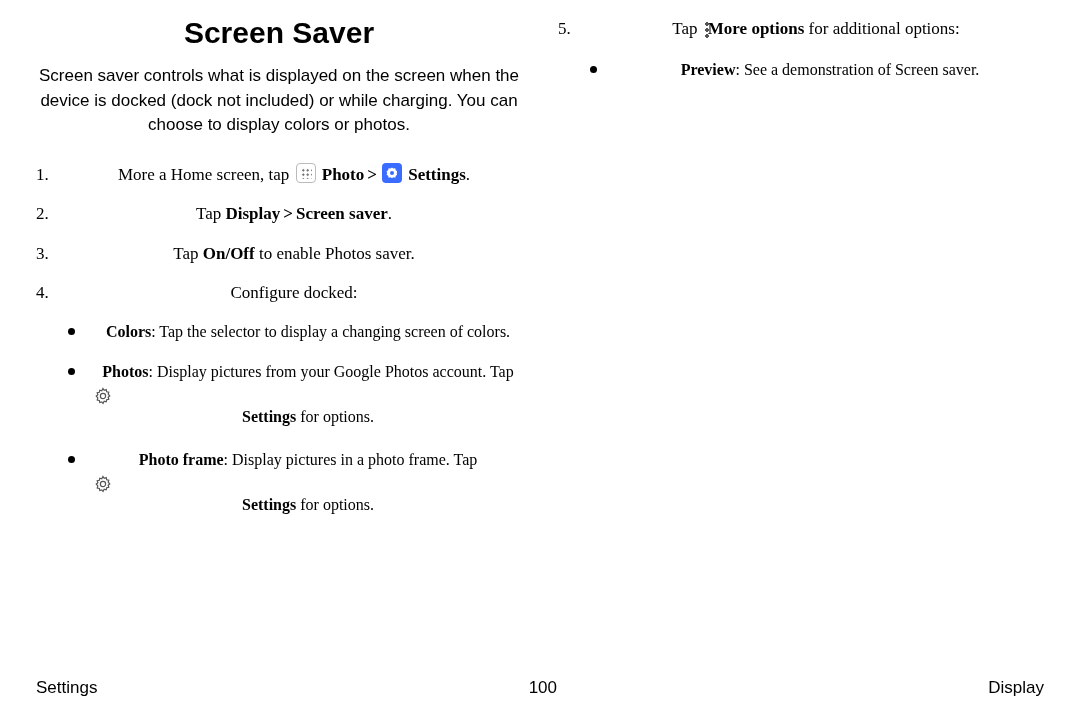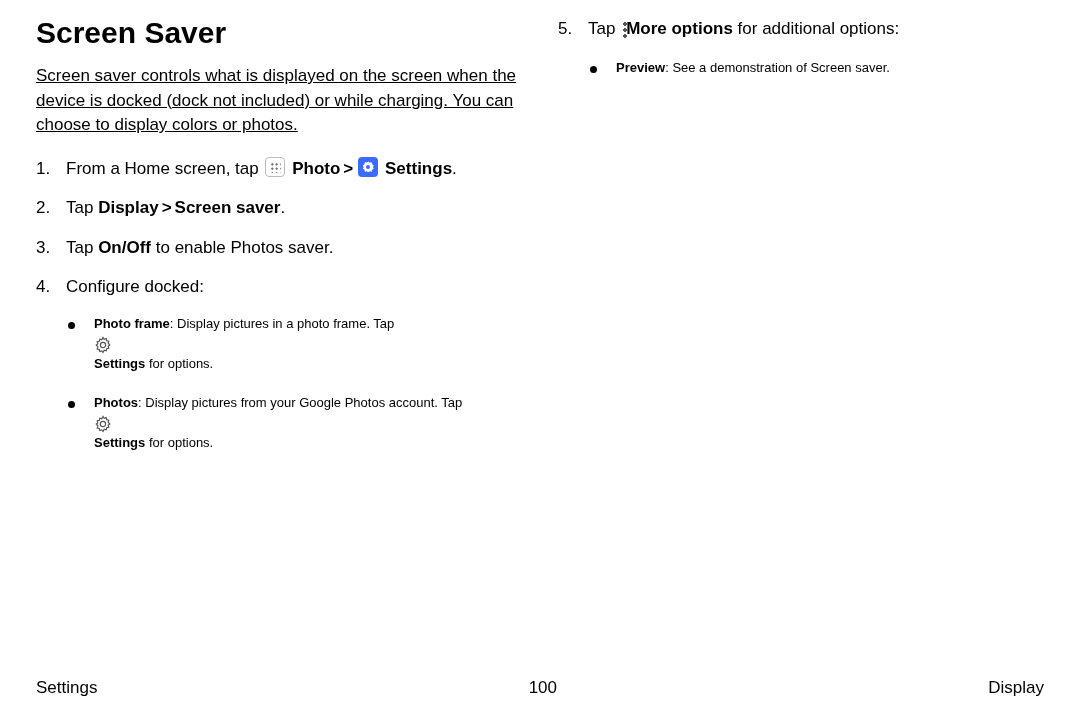--- a/index.html
+++ b/index.html
@@ -8,63 +8,64 @@
     height: 720px;
     font-family: Arial, Helvetica, sans-serif;
     color: #000;
     background: #fff;
     position: relative;
     padding: 16px 36px 60px 36px;
   }
   .columns {
     display: flex;
     gap: 36px;
+    text-align: center;
   }
   .col {
     flex: 1;
     min-width: 0;
   }
   h1 {
     font-size: 30px;
     font-weight: 700;
     margin-bottom: 14px;
   }
   p.intro {
     font-size: 17px;
     line-height: 1.45;
-    margin-bottom: 18px;
-    text-decoration: underline;
+    margin-bottom: 24px;
   }
   ol {
     list-style: none;
     counter-reset: item;
     font-size: 17px;
     line-height: 1.5;
   }
   ol > li {
     counter-increment: item;
     position: relative;
     padding-left: 30px;
     margin-bottom: 14px;
+    font-family: Liberation Serif, serif;
   }
   ol > li::before {
     content: counter(item) ".";
     position: absolute;
     left: 0;
     top: 0;
   }
   ul {
     list-style: none;
     margin-top: 14px;
   }
   ul > li {
     position: relative;
     padding-left: 28px;
     margin-bottom: 16px;
-    font-size: 13px;
+    font-size: 16px;
     line-height: 1.5;
   }
   ul > li::before {
     content: "";
     position: absolute;
     left: 2px;
     top: 8px;
     width: 7px;
     height: 7px;
     background: #000;
@@ -152,44 +153,47 @@
 </head>
 <body>
 
 <div class="columns">
   <div class="col">
     <h1>Screen Saver</h1>
     <p class="intro">Screen saver controls what is displayed on the screen when the device is docked (dock not included) or while charging. You can choose to display colors or photos.</p>
 
     <ol>
       <li>
-        <span>From a Home screen, tap </span><span class="ic ic-apps"></span>
+        <span>More a Home screen, tap </span><span class="ic ic-apps"></span>
         <span class="b">Photo</span><span class="chev b">&gt;</span><span class="ic ic-settings-blue"></span>
         <span class="b">Settings</span><span>.</span>
       </li>
 
       <li>
         <span>Tap </span><span class="b">Display</span><span class="chev b">&gt;</span><span class="b">Screen saver</span><span>.</span>
       </li>
 
       <li>
         <span>Tap </span><span class="b">On/Off</span><span> to enable Photos saver.</span>
       </li>
 
       <li>
         <span>Configure docked:</span>
         <ul>
           <li>
-            <span class="b">Photo frame</span><span>: Display pictures in a photo frame. Tap </span><span class="ic-gear"><svg viewBox="0 0 24 24">
+            <span class="b">Colors</span><span>: Tap the selector to display a changing screen of colors.</span>
+          </li>
+          <li>
+            <span class="b">Photos</span><span>: Display pictures from your Google Photos account. Tap </span><span class="ic-gear"><svg viewBox="0 0 24 24">
                   <path fill="none" stroke="#555" stroke-width="1.6" d="M12 8.5a3.5 3.5 0 100 7 3.5 3.5 0 000-7zM12 2l1.6 2.3 2.7-.8 .6 2.8 2.8 .6-.8 2.7L21 12l-2.1 1.6.8 2.7-2.8.6-.6 2.8-2.7-.8L12 22l-1.6-2.1-2.7.8-.6-2.8-2.8-.6.8-2.7L3 12l2.1-1.6-.8-2.7 2.8-.6.6-2.8 2.7.8z"></path>
                 </svg></span>
             <span class="b">Settings</span><span> for options.</span>
           </li>
           <li>
-            <span class="b">Photos</span><span>: Display pictures from your Google Photos account. Tap </span><span class="ic-gear"><svg viewBox="0 0 24 24">
+            <span class="b">Photo frame</span><span>: Display pictures in a photo frame. Tap </span><span class="ic-gear"><svg viewBox="0 0 24 24">
                   <path fill="none" stroke="#555" stroke-width="1.6" d="M12 8.5a3.5 3.5 0 100 7 3.5 3.5 0 000-7zM12 2l1.6 2.3 2.7-.8 .6 2.8 2.8 .6-.8 2.7L21 12l-2.1 1.6.8 2.7-2.8.6-.6 2.8-2.7-.8L12 22l-1.6-2.1-2.7.8-.6-2.8-2.8-.6.8-2.7L3 12l2.1-1.6-.8-2.7 2.8-.6.6-2.8 2.7.8z"></path>
                 </svg></span>
             <span class="b">Settings</span><span> for options.</span>
           </li>
         </ul>
       </li>
     </ol>
   </div>
 
   <div class="col">

